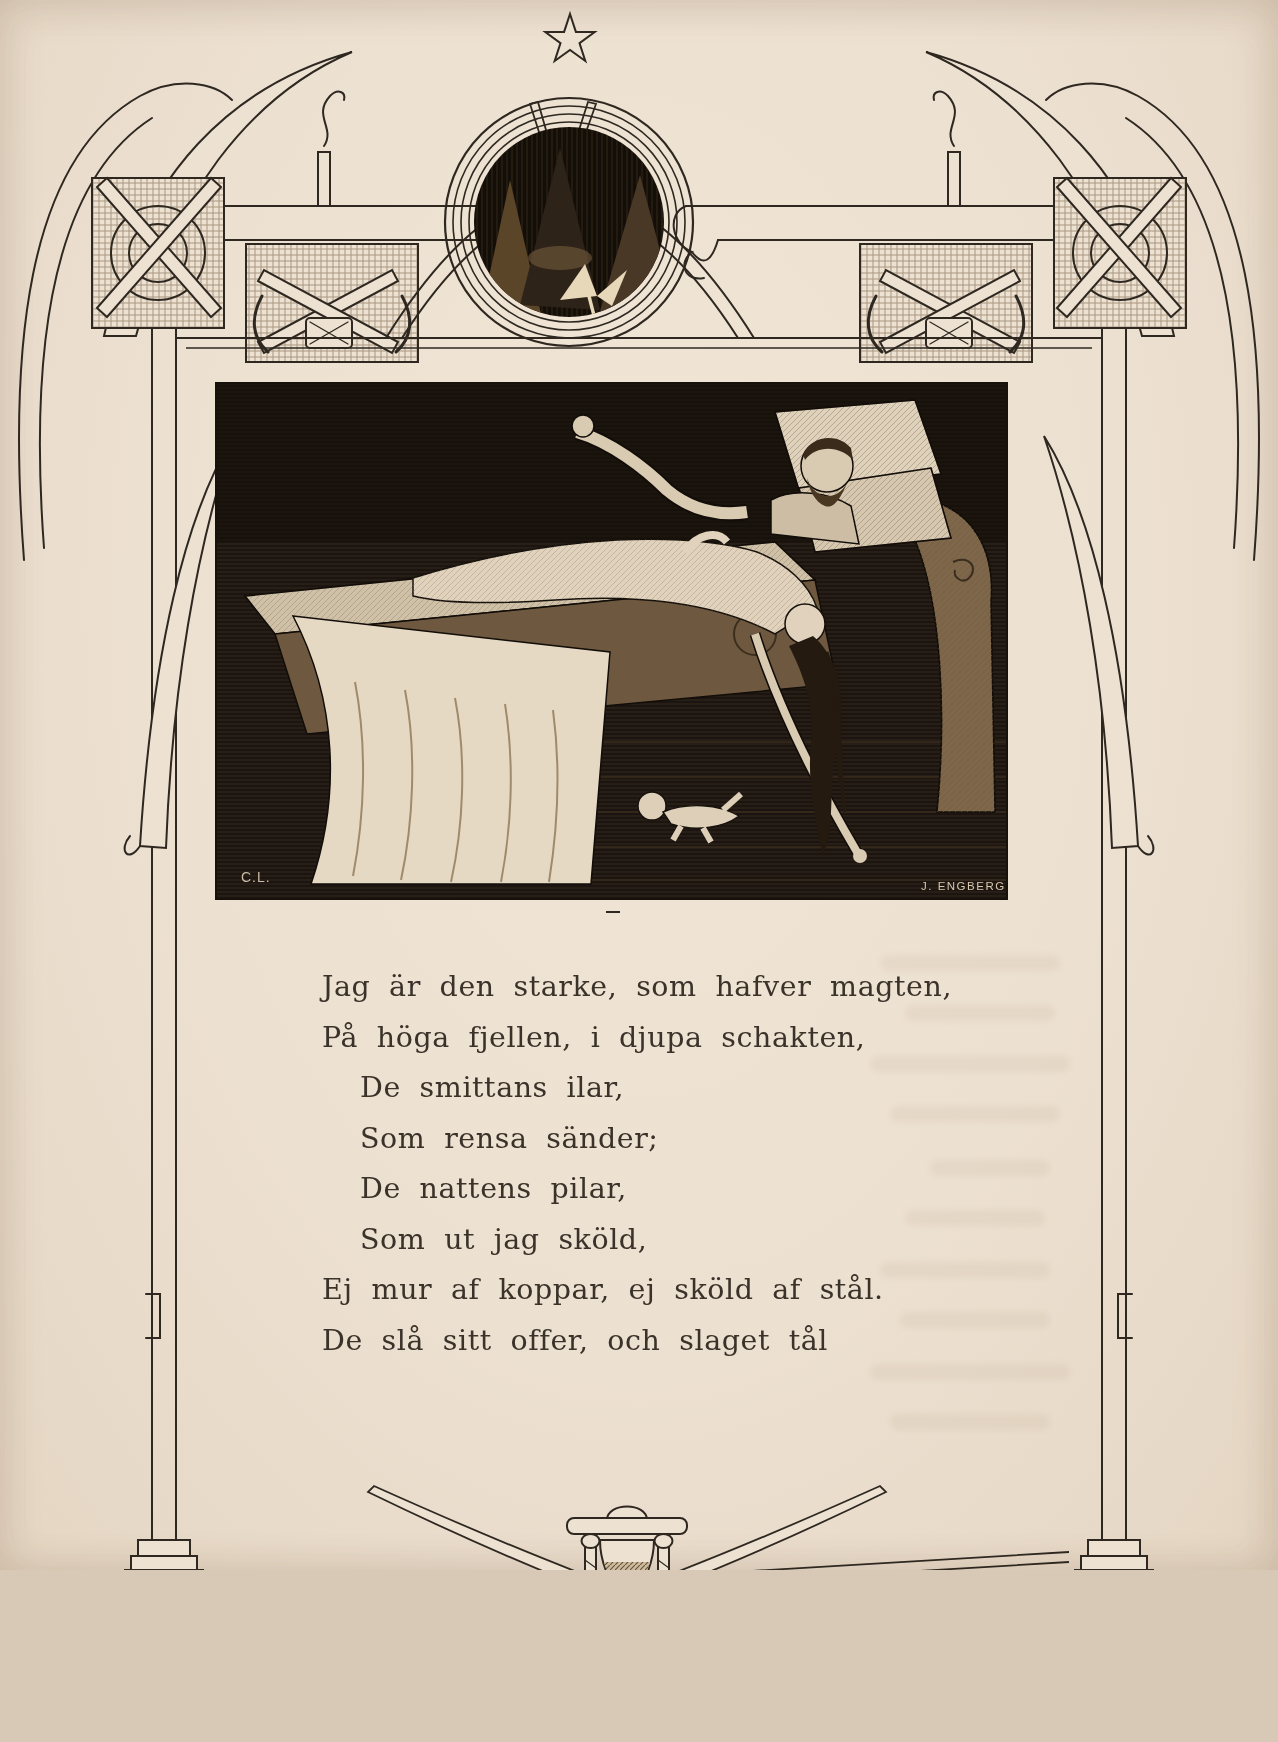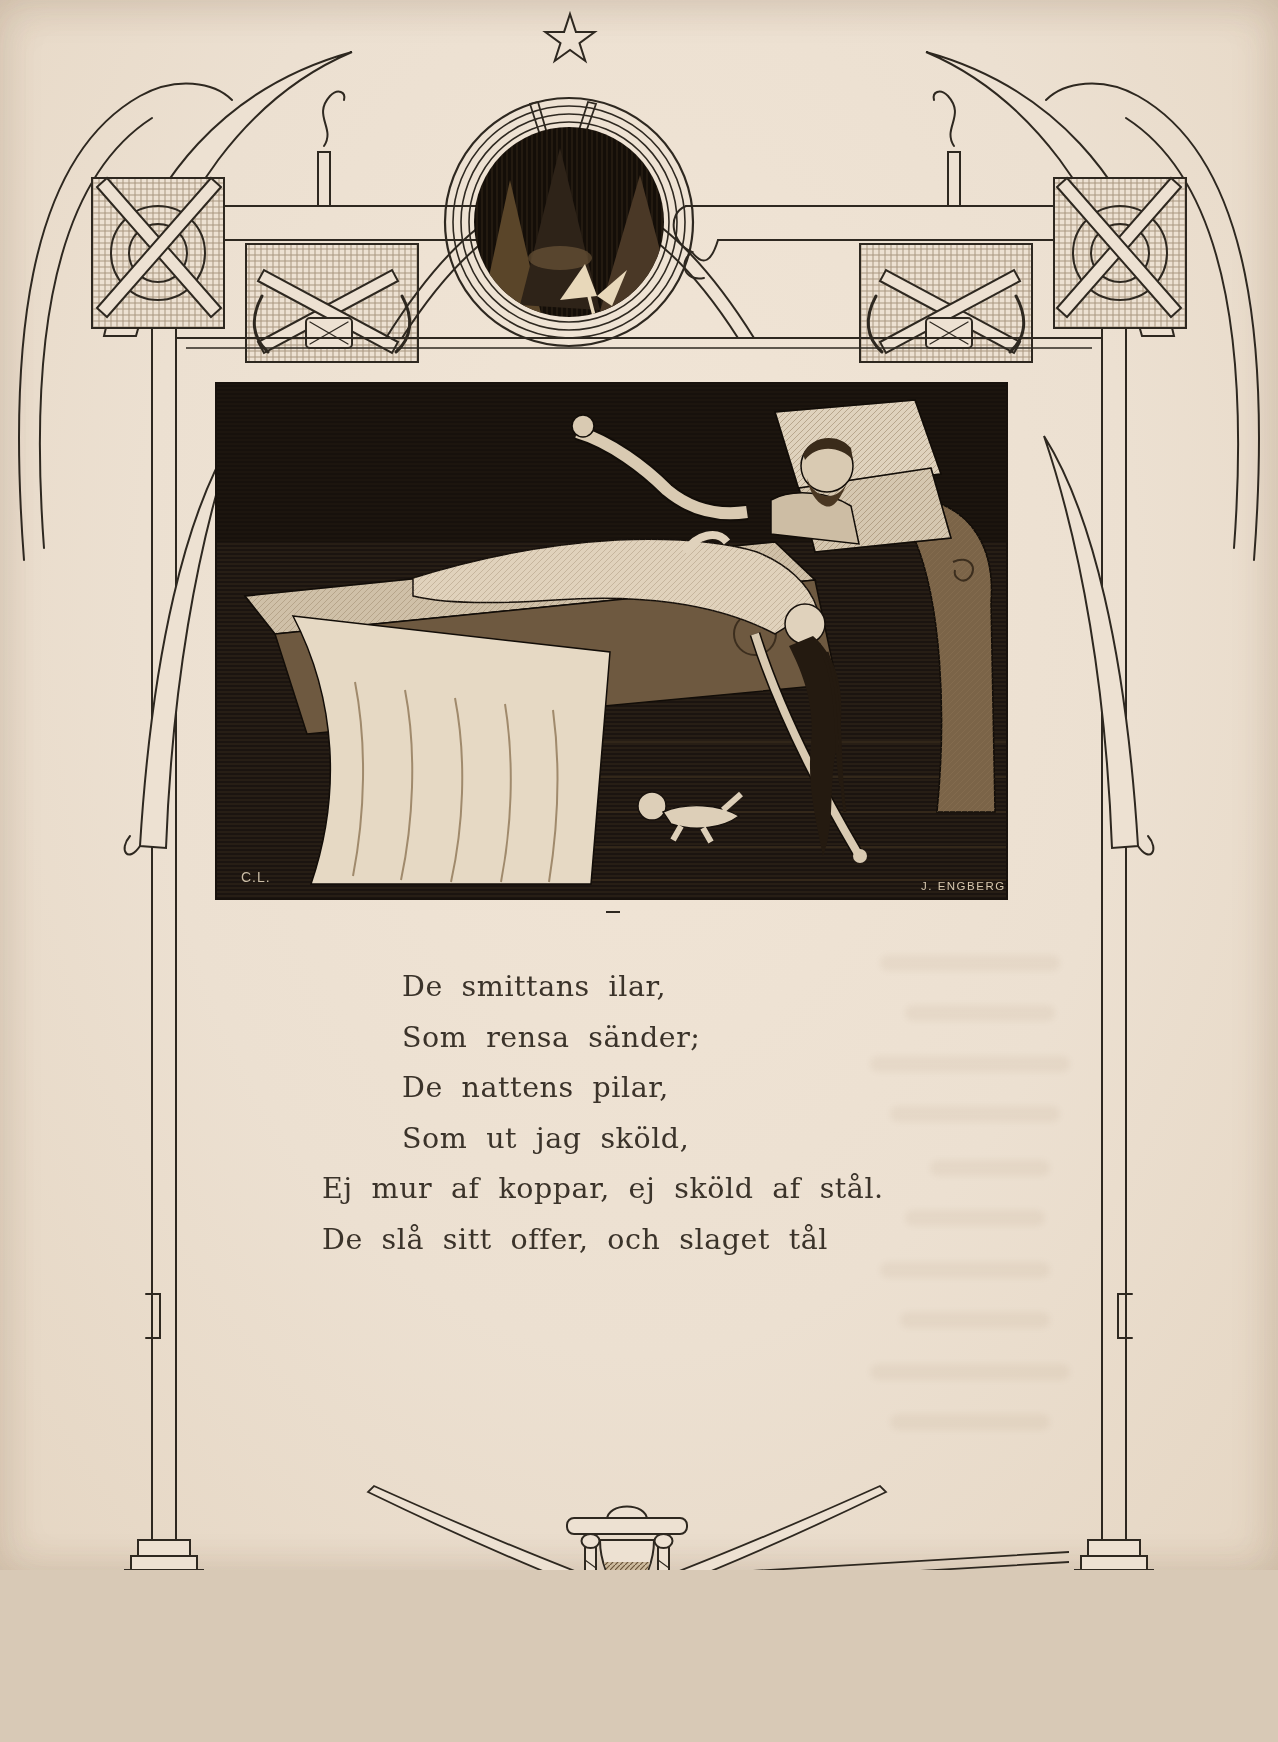--- a/index.html
+++ b/index.html
@@ -11,21 +11,21 @@
     font-family:"DejaVu Serif","Liberation Serif",serif;
   }
   svg{display:block;}
   .frame-svg{position:absolute;left:0;top:0;}
   .illustration-svg{position:absolute;left:215px;top:382px;}
   .poem{
     position:absolute;left:322px;top:962px;width:640px;
     color:#3b332a;font-size:28.5px;letter-spacing:.02em;word-spacing:.32em;
   }
   .poem .line{height:50.5px;line-height:50.5px;white-space:nowrap;}
-  .poem .indent{margin-left:80px;}
+  .poem .indent{margin-left:38px;}
   .bleed{position:absolute;border-radius:8px;background:#8a6a45;opacity:.07;filter:blur(3px);height:16px;}
 </style>
 </head>
 <body>
 
 <div class="page">
 
   <svg class="frame-svg" width="1278" height="1742" viewBox="0 0 1278 1742">
     <defs>
       <pattern id="xh" width="6" height="6" patternUnits="userSpaceOnUse">
@@ -238,20 +238,22 @@
       <path d="M 466 444 L 458 458 M 488 446 L 496 460" stroke="#ddcfb8" stroke-width="6"></path>
     </g>
 
     <text x="26" y="500" font-family="Liberation Sans, sans-serif" font-size="14" letter-spacing="1" fill="#cbbda6">C.L.</text>
     <text x="706" y="508" font-family="Liberation Sans, sans-serif" font-size="11.5" letter-spacing="1.5" fill="#d6c7ae">J. ENGBERG</text>
 
     <rect x="1" y="1" width="791" height="516" fill="none" stroke="#17110c" stroke-width="2"></rect>
   </svg>
 
   <div class="poem">
+    <div class="line">Jag är den starke, som hafver magten,</div>
+    <div class="line">På höga fjellen, i djupa schakten,</div>
     <div class="line indent">De smittans ilar,</div>
     <div class="line indent">Som rensa sänder;</div>
     <div class="line indent">De nattens pilar,</div>
     <div class="line indent">Som ut jag sköld,</div>
     <div class="line">Ej mur af koppar, ej sköld af stål.</div>
     <div class="line">De slå sitt offer, och slaget tål</div>
   </div>
 
   <div>
     <div class="bleed" style="left:880px;top:955px;width:180px;"></div>

